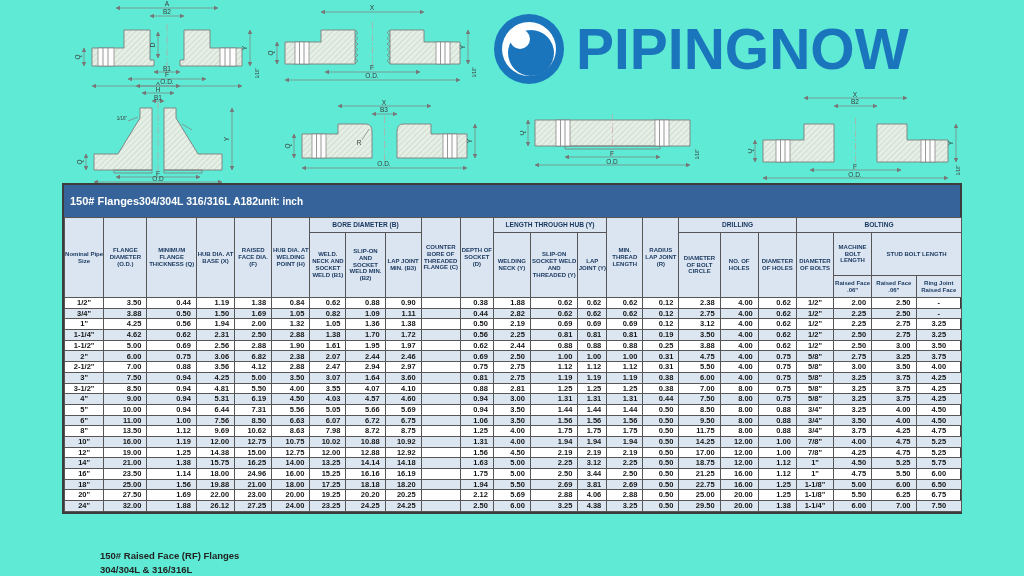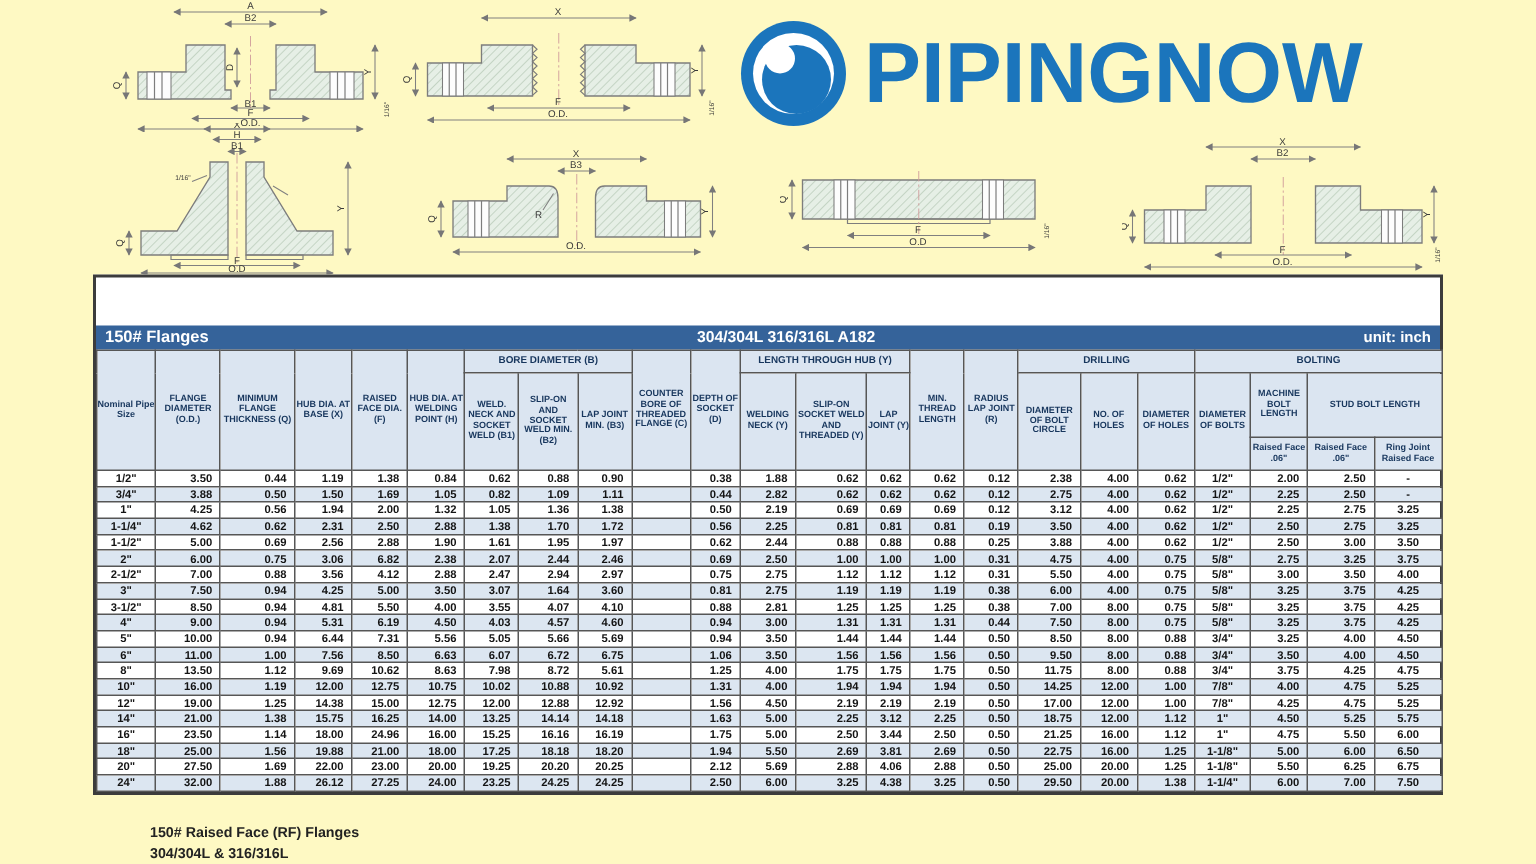--- a/index.html
+++ b/index.html
@@ -1,20 +1,20 @@
 <!DOCTYPE html>
 <html style="--bar: #35639a; --hbg: #dbe5f1; --htx: #17365d; --alt: #dce6f1; --logo: #1b75bc;"><head>
 <meta charset="utf-8">
 <style>
   :root{
     --bar:#35639a; --hbg:#dbe5f1; --htx:#17365d; --alt:#dce6f1; --logo:#1b75bc;
   }
   *{margin:0;padding:0;box-sizing:border-box;-webkit-text-size-adjust:none;}
   body{background:#888;}
-  .page{position:relative;width:1024px;height:576px;background:#fef9c3;overflow:hidden;
+  .page{position:relative;width:1024px;height:576px;background:#5eead4;overflow:hidden;
         font-family:"Liberation Sans",sans-serif;}
   
   .drawings{position:absolute;left:0;top:0;width:1024px;height:183px;}
   .drw{position:absolute;}
   .d1{left:70px;top:0px;}
   .d2{left:265px;top:2px;}
   .d3{left:58px;top:82px;}
   .d4{left:282px;top:98px;}
   .d5{left:520px;top:104px;}
   .d6{left:748px;top:90px;}
@@ -24,22 +24,22 @@
   .dim{stroke:#808080;stroke-width:0.7;}
   .cl{stroke:#cf9b9b;stroke-width:0.6;stroke-dasharray:7 2 1.5 2;}
   text.lbl{font-size:6.5px;fill:#3a3a3a;text-anchor:middle;font-family:"Liberation Sans",sans-serif;}
   text.tiny{font-size:4.5px;fill:#3a3a3a;text-anchor:middle;font-family:"Liberation Sans",sans-serif;}
   
   .logo{position:absolute;left:492px;top:10px;height:78px;display:flex;align-items:center;gap:10px;}
   .logo-text{font-size:57px;font-weight:bold;color:var(--logo);letter-spacing:0px;
              font-family:"Liberation Sans",sans-serif;}
   
   .spec-table{position:absolute;left:62px;top:183px;width:900px;border:2px solid #3c3c3c;background:#fff;}
-  .titlebar{height:16px;background:var(--bar);color:#fff;display:flex;align-items:center;
-            justify-content:space-between;padding:0 6px;font-weight:bold;font-size:11px;margin-top:32px;}
+  .titlebar{height:32px;background:var(--bar);color:#fff;display:flex;align-items:center;
+            padding:0 6px;font-weight:bold;font-size:11px;}
   .titlebar .tc{font-size:10.5px;}
   .titlebar .tr{font-size:10px;}
   table{border-collapse:collapse;table-layout:fixed;width:898px;}
   th,td{border:1px solid #565656;}
   thead th{background:var(--hbg);color:var(--htx);font-weight:bold;font-size:6px;
            line-height:6.9px;padding:1px 0;text-align:center;vertical-align:middle;overflow:hidden;}
   thead .grp{font-size:6.6px;}
   thead tr.r1{height:15px;}
   thead tr.r2{height:43px;}
   thead tr.r3{height:22px;}
@@ -596,21 +596,21 @@
           </tr>
           <tr>
             <td class="c0">8"</td>
             <td class="c1">13.50</td>
             <td class="c2">1.12</td>
             <td class="c3">9.69</td>
             <td class="c4">10.62</td>
             <td class="c5">8.63</td>
             <td class="c6">7.98</td>
             <td class="c7">8.72</td>
-            <td class="c8">5.61</td>
+            <td class="c8">8.75</td>
             <td class="c9"></td>
             <td class="c10">1.25</td>
             <td class="c11">4.00</td>
             <td class="c12">1.75</td>
             <td class="c13">1.75</td>
             <td class="c14">1.75</td>
             <td class="c15">0.50</td>
             <td class="c16">11.75</td>
             <td class="c17">8.00</td>
             <td class="c18">0.88</td>

